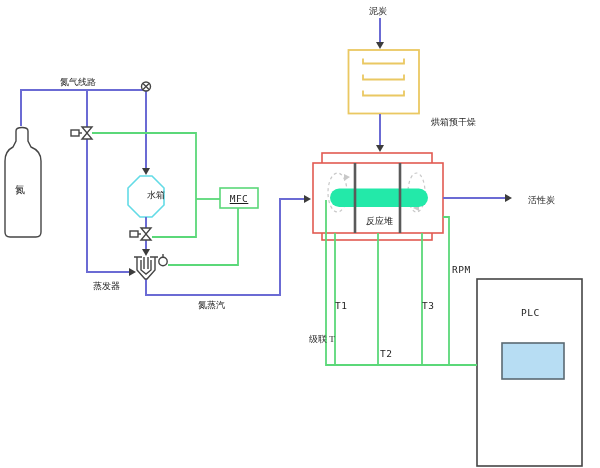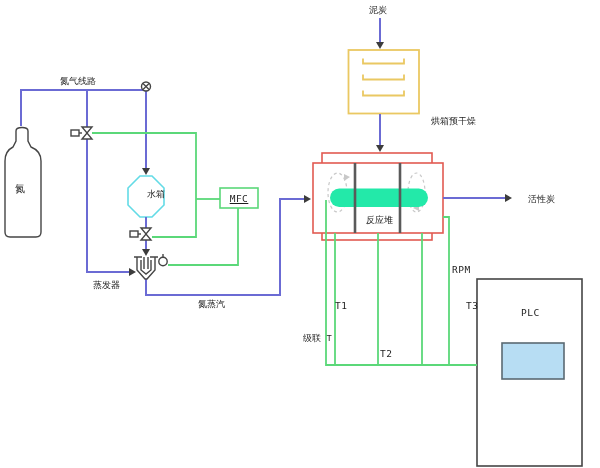--- a/index.html
+++ b/index.html
@@ -1,20 +1,20 @@
 <!DOCTYPE html>
 <html style="--blue-line: #6b6bd4; --green-line: #5bd879; --red-box: #e15a52; --yellow-box: #eac862; --cyan-tank: #63dbe6; --capsule: #23e9a9; --screen-fill: #b7ddf3; --screen-border: #5a6a72; --dark-stroke: #454545; --divider: #5a5a5a; --dashed: #c8c8c8; --arrow: #3c3c3c; --text: #1e1e1e;"><head>
 <meta charset="utf-8">
 <style>
   html,body{margin:0;padding:0;background:#fff;}
   .canvas{position:relative;width:600px;height:468px;background:#fff;overflow:hidden;
           font-family:"DejaVu Sans",sans-serif;}
   svg{position:absolute;left:0;top:0;}
   .lbl{position:absolute;font-size:9px;color:var(--text);white-space:nowrap;line-height:11px;}
-  .lbl.cjk{font-family:Liberation Mono, monospace;}
+  .lbl.cjk{font-family:Liberation Serif, serif;}
   .lbl.mono{font-family:"DejaVu Sans Mono",monospace;font-size:9.5px;letter-spacing:.5px;}
   .lbl.center{text-align:center;display:flex;align-items:center;justify-content:center;}
   
   .bl{stroke:var(--blue-line);stroke-width:2;fill:none;}
   .gl{stroke:var(--green-line);stroke-width:1.8;fill:none;}
   .dk{stroke:var(--dark-stroke);stroke-width:1.4;fill:#fff;}
   .dkl{stroke:var(--dark-stroke);stroke-width:1.4;fill:none;}
   .arrow{fill:var(--arrow);stroke:none;}
   .redbox{stroke:var(--red-box);stroke-width:1.6;fill:#fff;}
   .yel{stroke:var(--yellow-box);stroke-width:1.8;fill:none;}
@@ -153,16 +153,16 @@
   <div class="lbl mono center" style="left:220px;top:188px;width:38px;height:20px;text-decoration:underline;">MFC</div>
   <div class="lbl cjk" style="left:93px;top:281px;">蒸发器</div>
   <div class="lbl cjk" style="left:198px;top:300px;">氮蒸汽</div>
   <div class="lbl cjk" style="left:369px;top:6px;">泥炭</div>
   <div class="lbl cjk" style="left:431px;top:76px;margin-top:41px;">烘箱预干燥</div>
   <div class="lbl cjk" style="left:366px;top:216px;text-align:right;">反应堆</div>
   <div class="lbl cjk" style="left:528px;top:195px;">活性炭</div>
   <div class="lbl mono" style="left:452px;top:264px;">RPM</div>
   <div class="lbl mono" style="left:335px;top:300px;">T1</div>
   <div class="lbl mono" style="left:380px;top:300px;margin-top:48px;">T2</div>
-  <div class="lbl mono" style="left:422px;top:300px;margin-left:44px;">T3</div>
-  <div class="lbl cjk" style="left:283px;top:334px;padding-left:20px;">级联 T</div>
+  <div class="lbl mono" style="left:422px;top:300px;">T3</div>
+  <div class="lbl cjk" style="left:289px;top:334px;padding-left:20px;">级联 T</div>
   <div class="lbl mono" style="left:499px;top:307px;padding-left:22px;">PLC</div>
 </div>
 
 </body></html>

